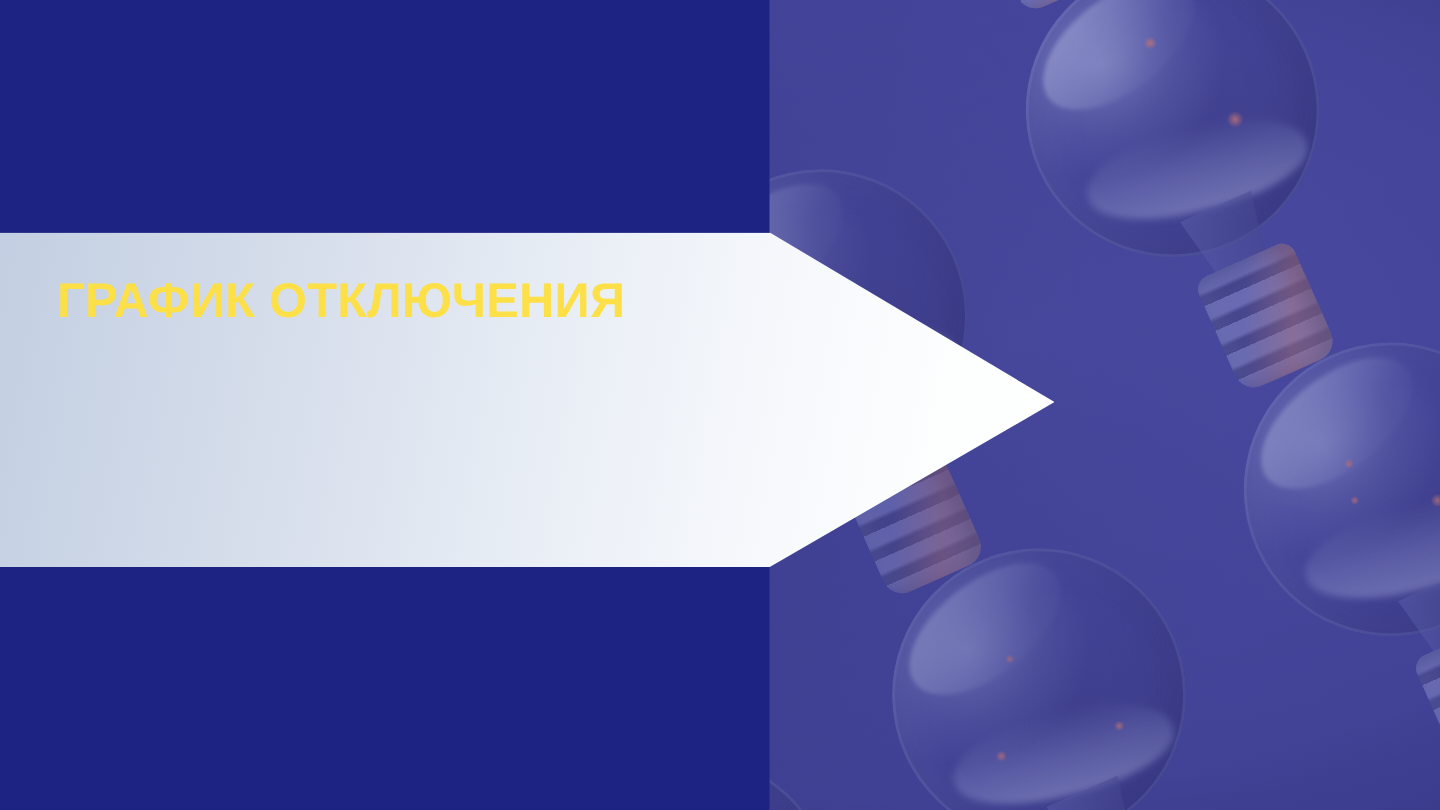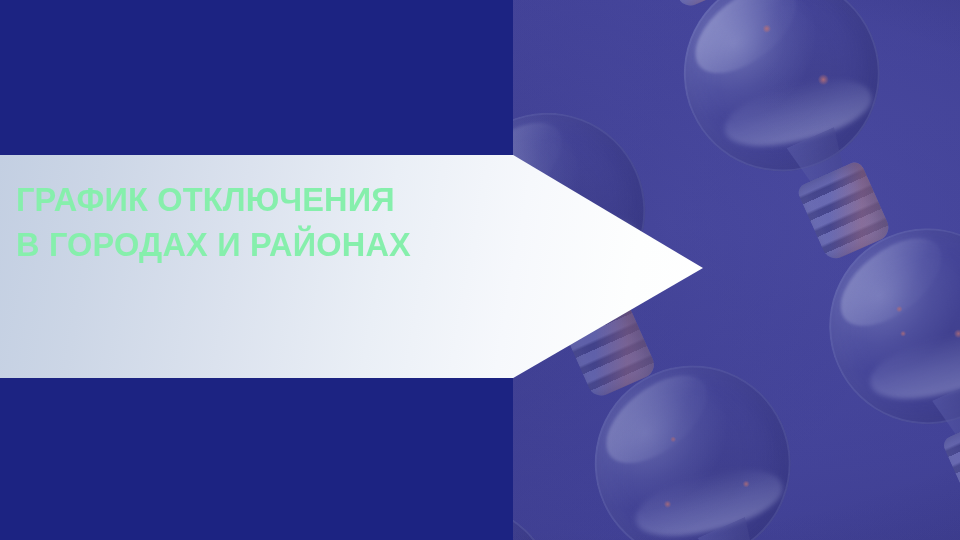--- a/index.html
+++ b/index.html
@@ -181,24 +181,24 @@
         #ccd6e6 14%,
         #dbe2ee 34%,
         #eaeff6 54%,
         #f6f8fc 72%,
         #fdfefe 88%,
         #ffffff 100%);
     clip-path: polygon(0% 0%, 73.0% 0%, 100% 50.7%, 73.0% 100%, 0% 100%);
   }
   #bannertext {
     position: absolute;
-    left: 16px;
+    left: 38px;
     top: 178px;
     width: 470px;
-    color: #86efac;
+    color: #fde047;
     font-size: 32.5px;
     font-weight: 700;
     line-height: 45px;
     letter-spacing: .2px;
     text-transform: uppercase;
     white-space: pre-line;
   }
   #bannertext .ln { display: block; }
 </style>
 </head>
@@ -298,15 +298,15 @@
         </div>
       </div>
     <div id="wash"></div>
     <div id="vignette"></div>
   </div>
 
   <div id="leftpanel"></div>
 
   <div id="banner"></div>
 
-  <div id="bannertext"><span class="ln">ГРАФИК ОТКЛЮЧЕНИЯ</span><span class="ln">В ГОРОДАХ И РАЙОНАХ</span></div>
+  <div id="bannertext"><span class="ln">ГРАФИК ОТКЛЮЧЕНИЯ</span></div>
 
 </div>
 
 </body></html>

